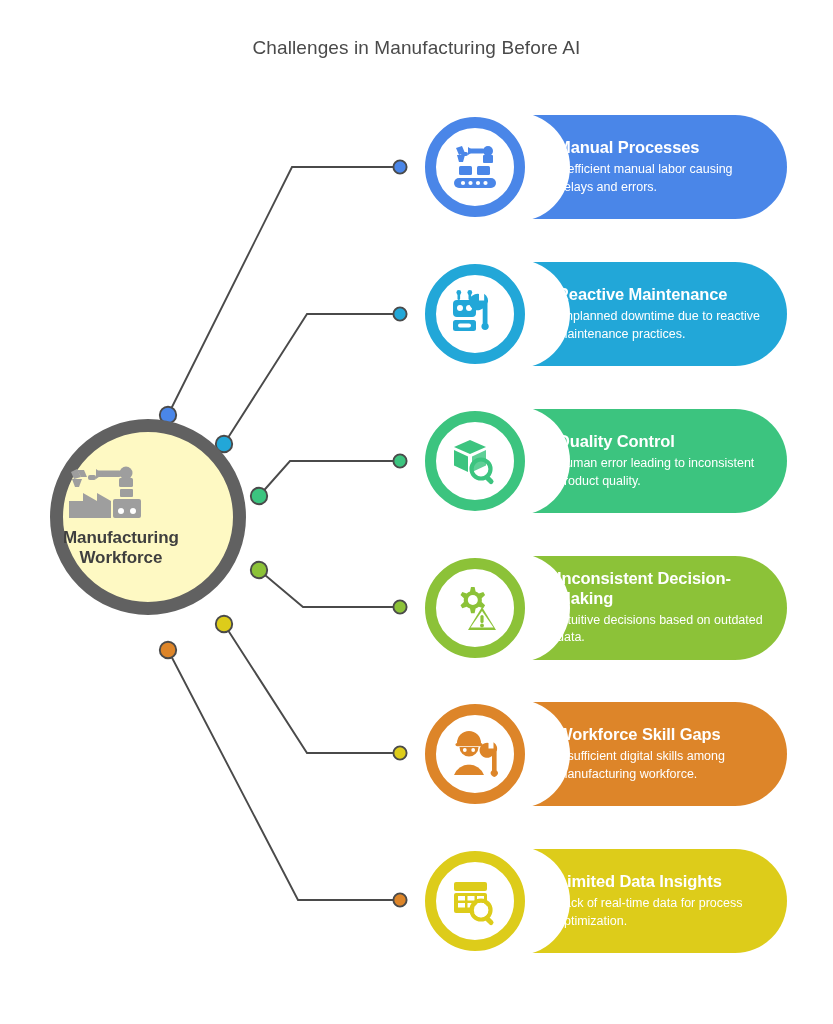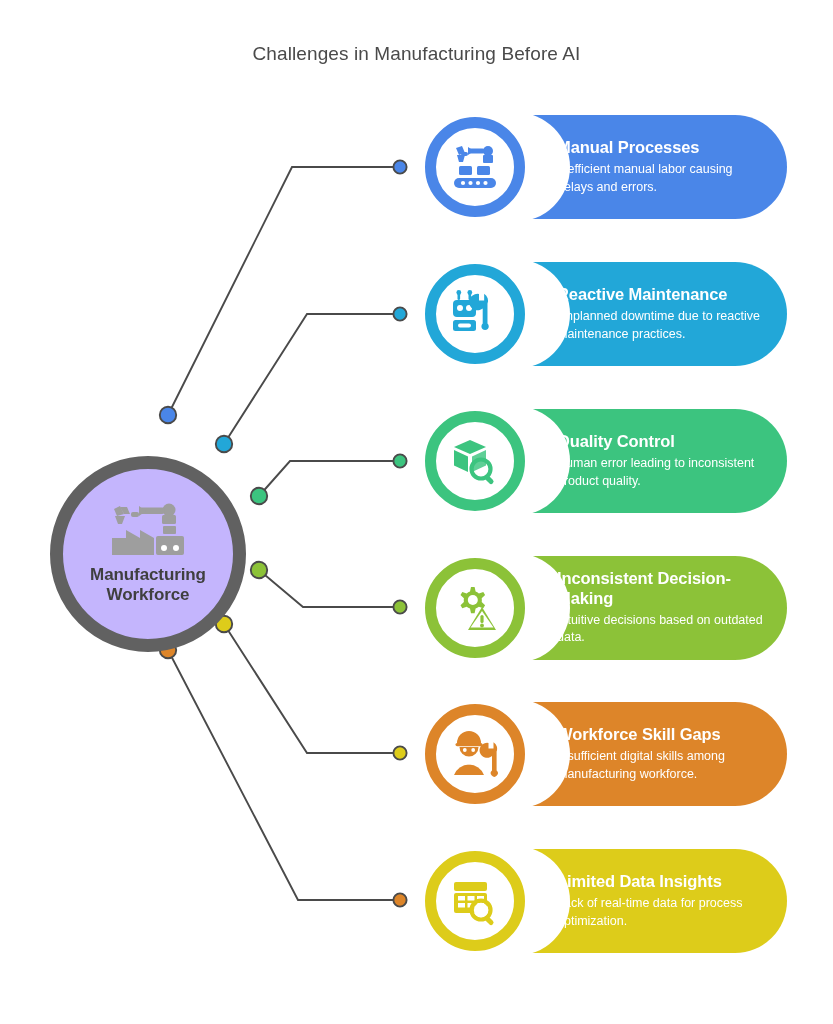--- a/index.html
+++ b/index.html
@@ -12,21 +12,21 @@
     height: 1024px;
     position: relative;
     overflow: hidden;
     font-family: "Liberation Sans", sans-serif;
     -webkit-font-smoothing: antialiased;
   }
 
   
   #chart-title {
     position: absolute;
-    top: 43px;
+    top: 37px;
     left: 0;
     width: 833px;
     text-align: center;
     font-size: 19px;
     font-weight: 400;
     color: #4a4a4a;
     letter-spacing: 0.1px;
   }
 
   
@@ -35,30 +35,30 @@
     top: 0;
     left: 0;
     width: 833px;
     height: 1024px;
   }
 
   
   #hub {
     position: absolute;
     left: 50px;
-    top: 456px;
+    top: 419px;
     width: 196px;
     height: 196px;
     border-radius: 50%;
     border: 13px solid #616161;
-    background: #c4b5fd;
+    background: #fef9c3;
     box-sizing: border-box;
     display: flex;
     flex-direction: column;
-    align-items: center;
+    align-items: flex-start;
     justify-content: center;
   }
   #hub .hub-icon {
     margin-bottom: 6px;
     line-height: 0;
   }
   #hub .hub-label {
     text-align: center;
     font-size: 17px;
     font-weight: bold;

